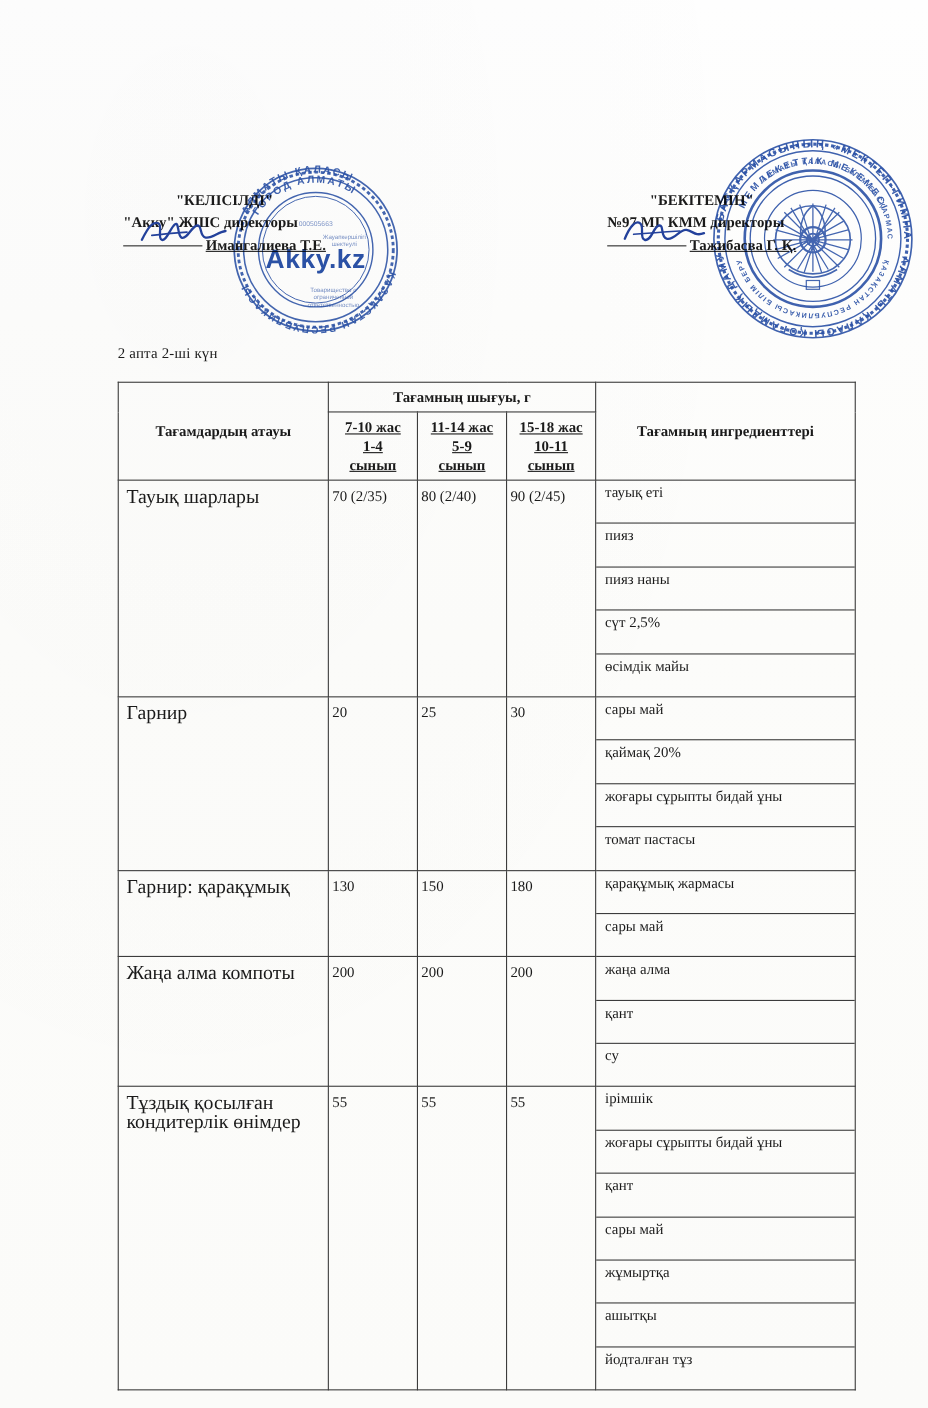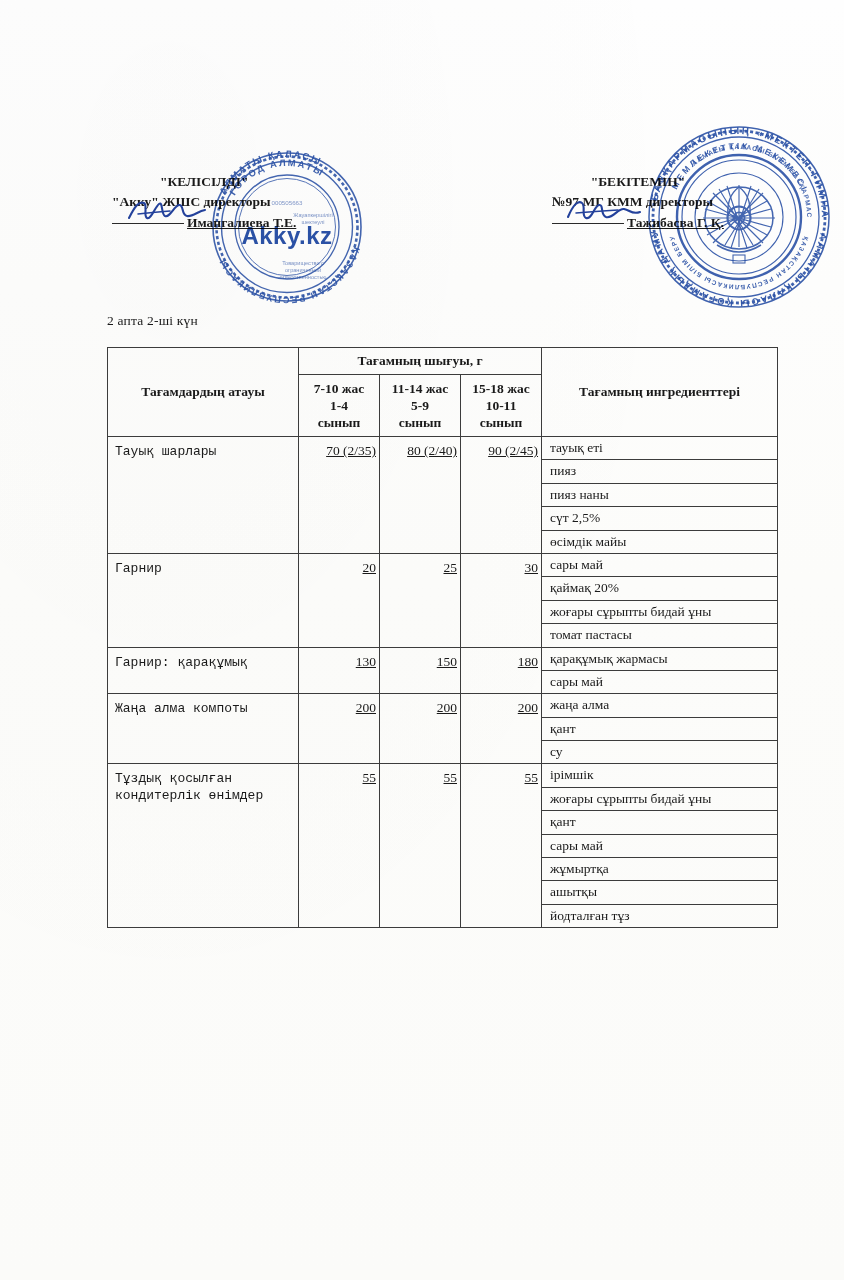--- a/index.html
+++ b/index.html
@@ -117,46 +117,45 @@
     font-weight: bold;
     font-size: 13.5px;
     padding: 5px 4px;
     vertical-align: middle;
   }
   th.h-out { font-size: 13.5px; padding: 6px 4px; }
   th.h-age {
     line-height: 17px;
     padding: 4px 2px 5px;
     font-size: 13px;
+    text-decoration: underline;
   }
   th.h-age span { display: block; }
 
   td.dish {
     padding: 6px 5px 6px 7px;
-    font-size: 13px;
+    font-size: 18px;
     line-height: 17px;
-    font-family: Liberation Mono, monospace;
   }
   td.amount {
-    text-align: right;
+    text-align: left;
     padding: 6px 3px;
     font-size: 13.5px;
-    text-decoration: underline;
   }
   td.ing-cell { padding: 0; border: 1px solid #3c3c3c; }
 
   .ing-list {
     list-style: none;
     margin: 0;
     padding: 0;
   }
   .ing-list li {
     height: 22.4px;
     line-height: 22.4px;
-    padding: 0 6px 0 8px;
+    padding: 0 6px 16px 8px;
     font-size: 13.5px;
     border-bottom: 1px solid #3c3c3c;
     white-space: nowrap;
     overflow: hidden;
   }
   .ing-list li:last-child { border-bottom: none; }
 </style>
 </head>
 <body>
 

